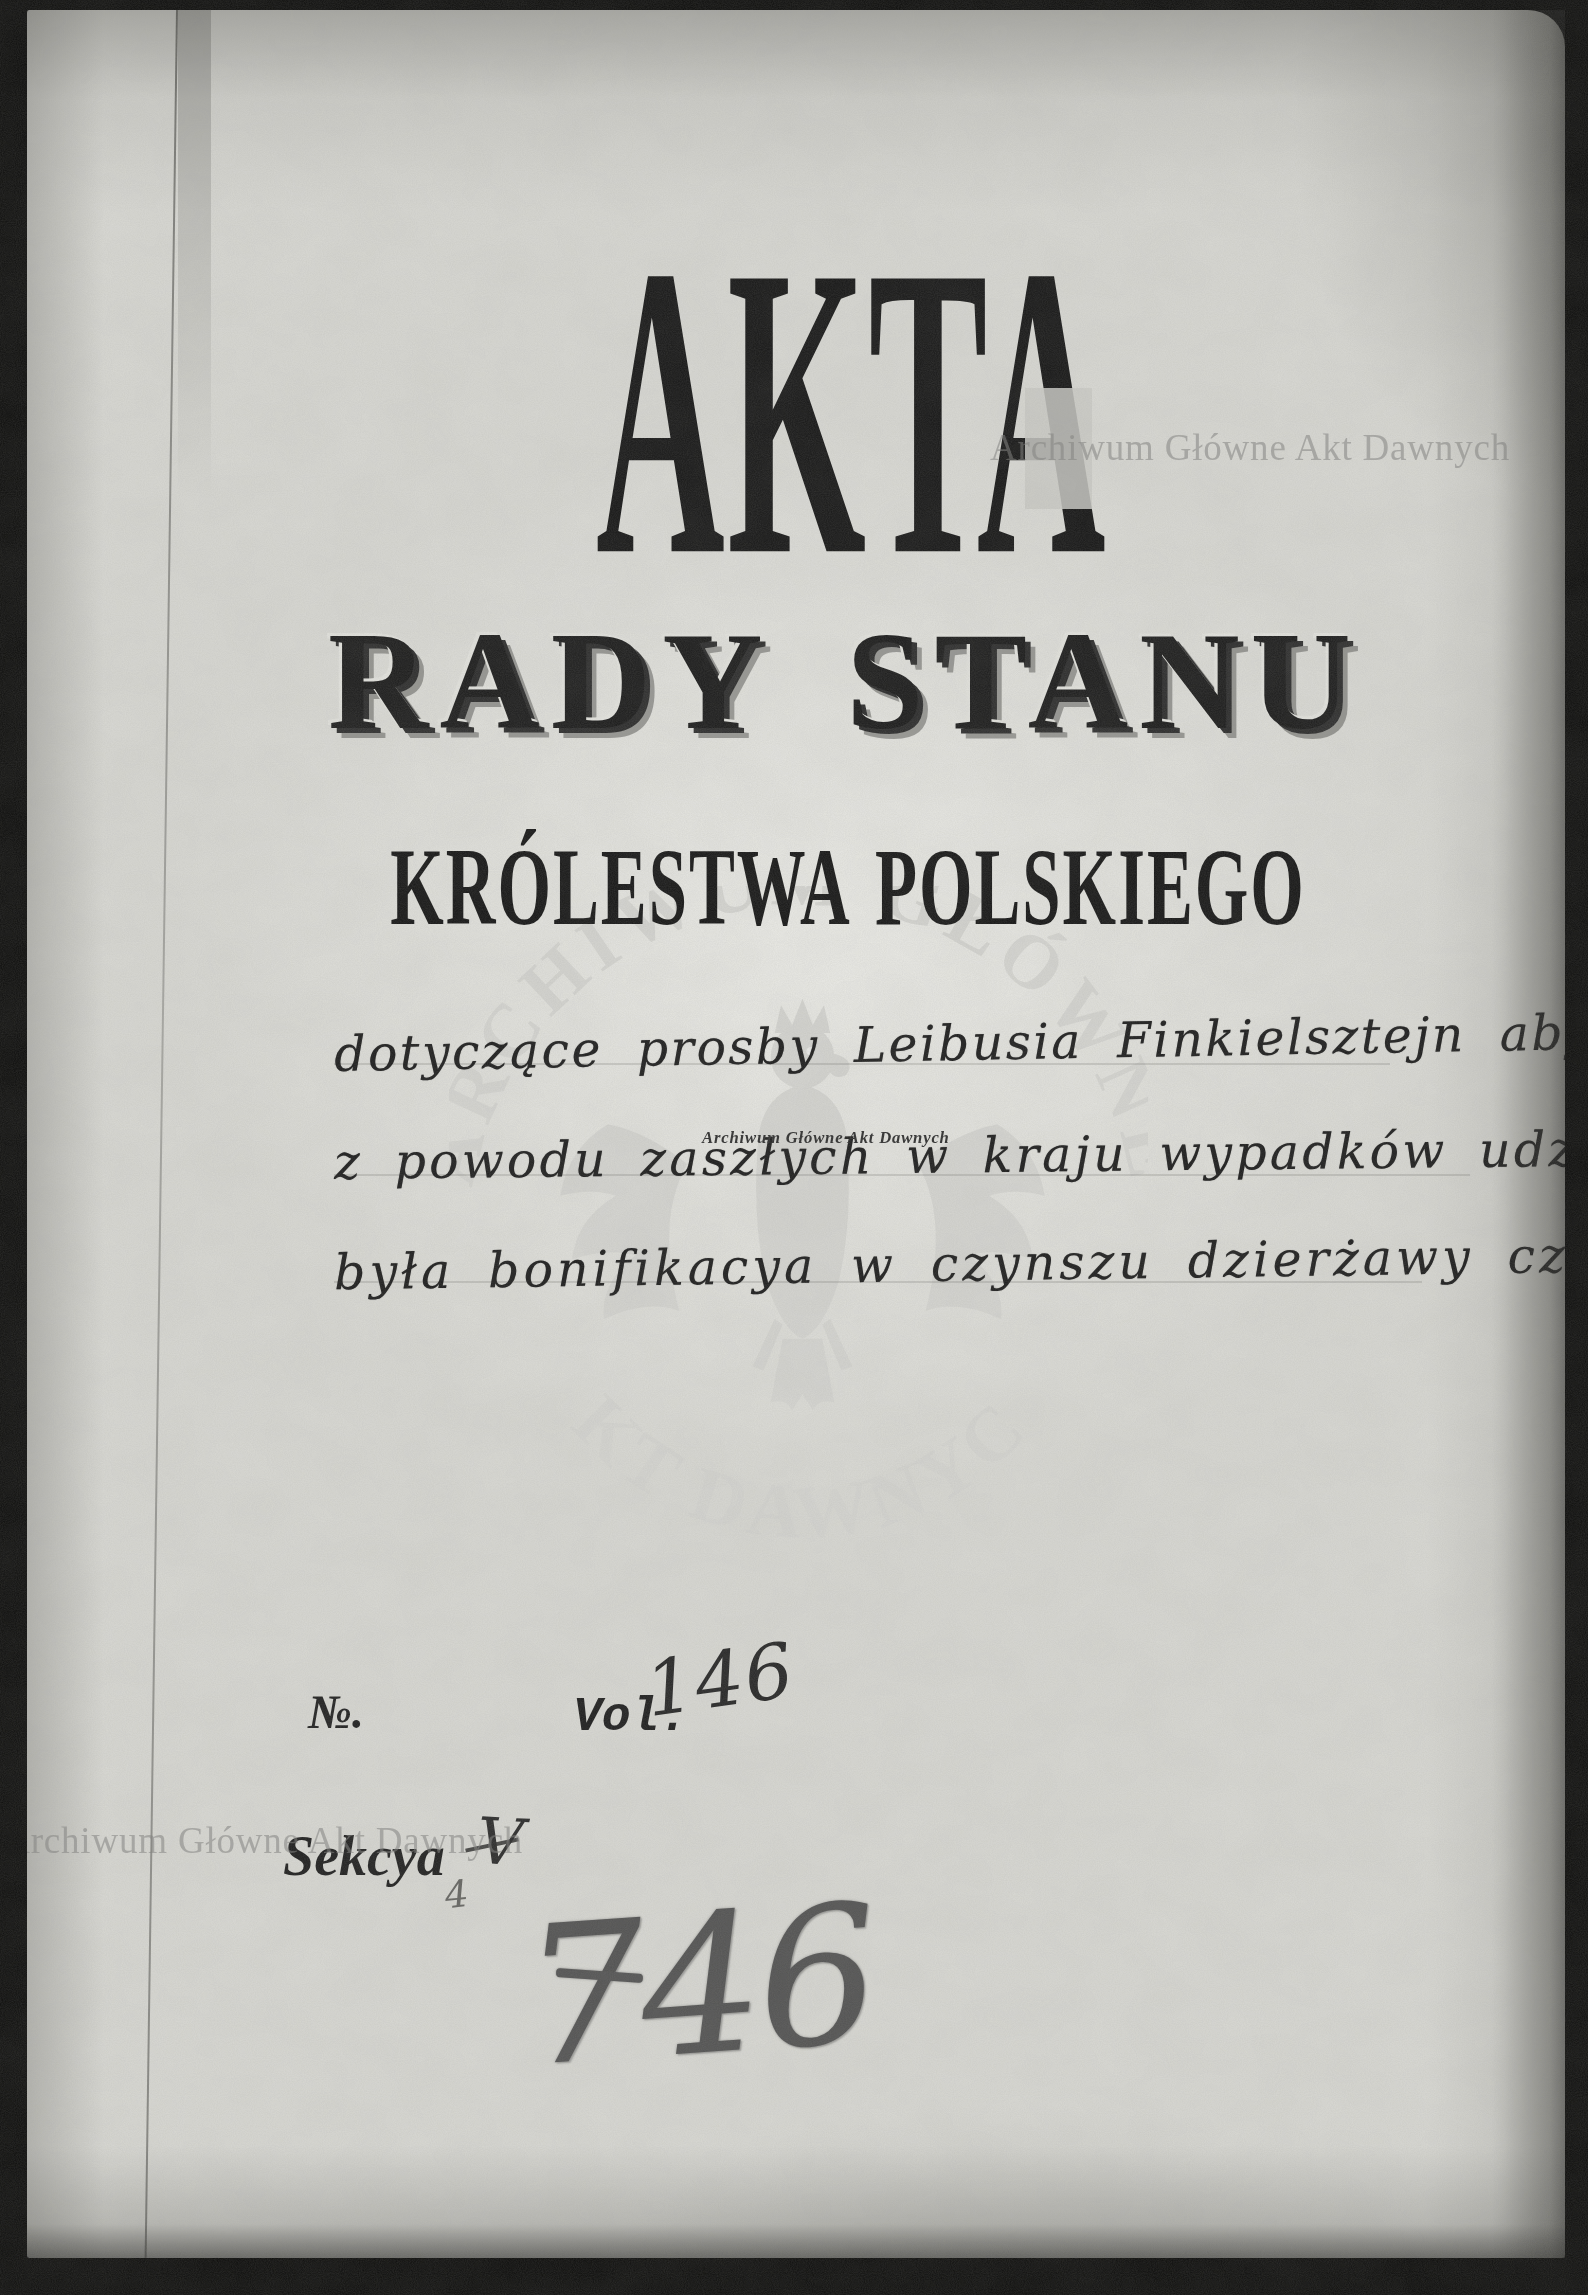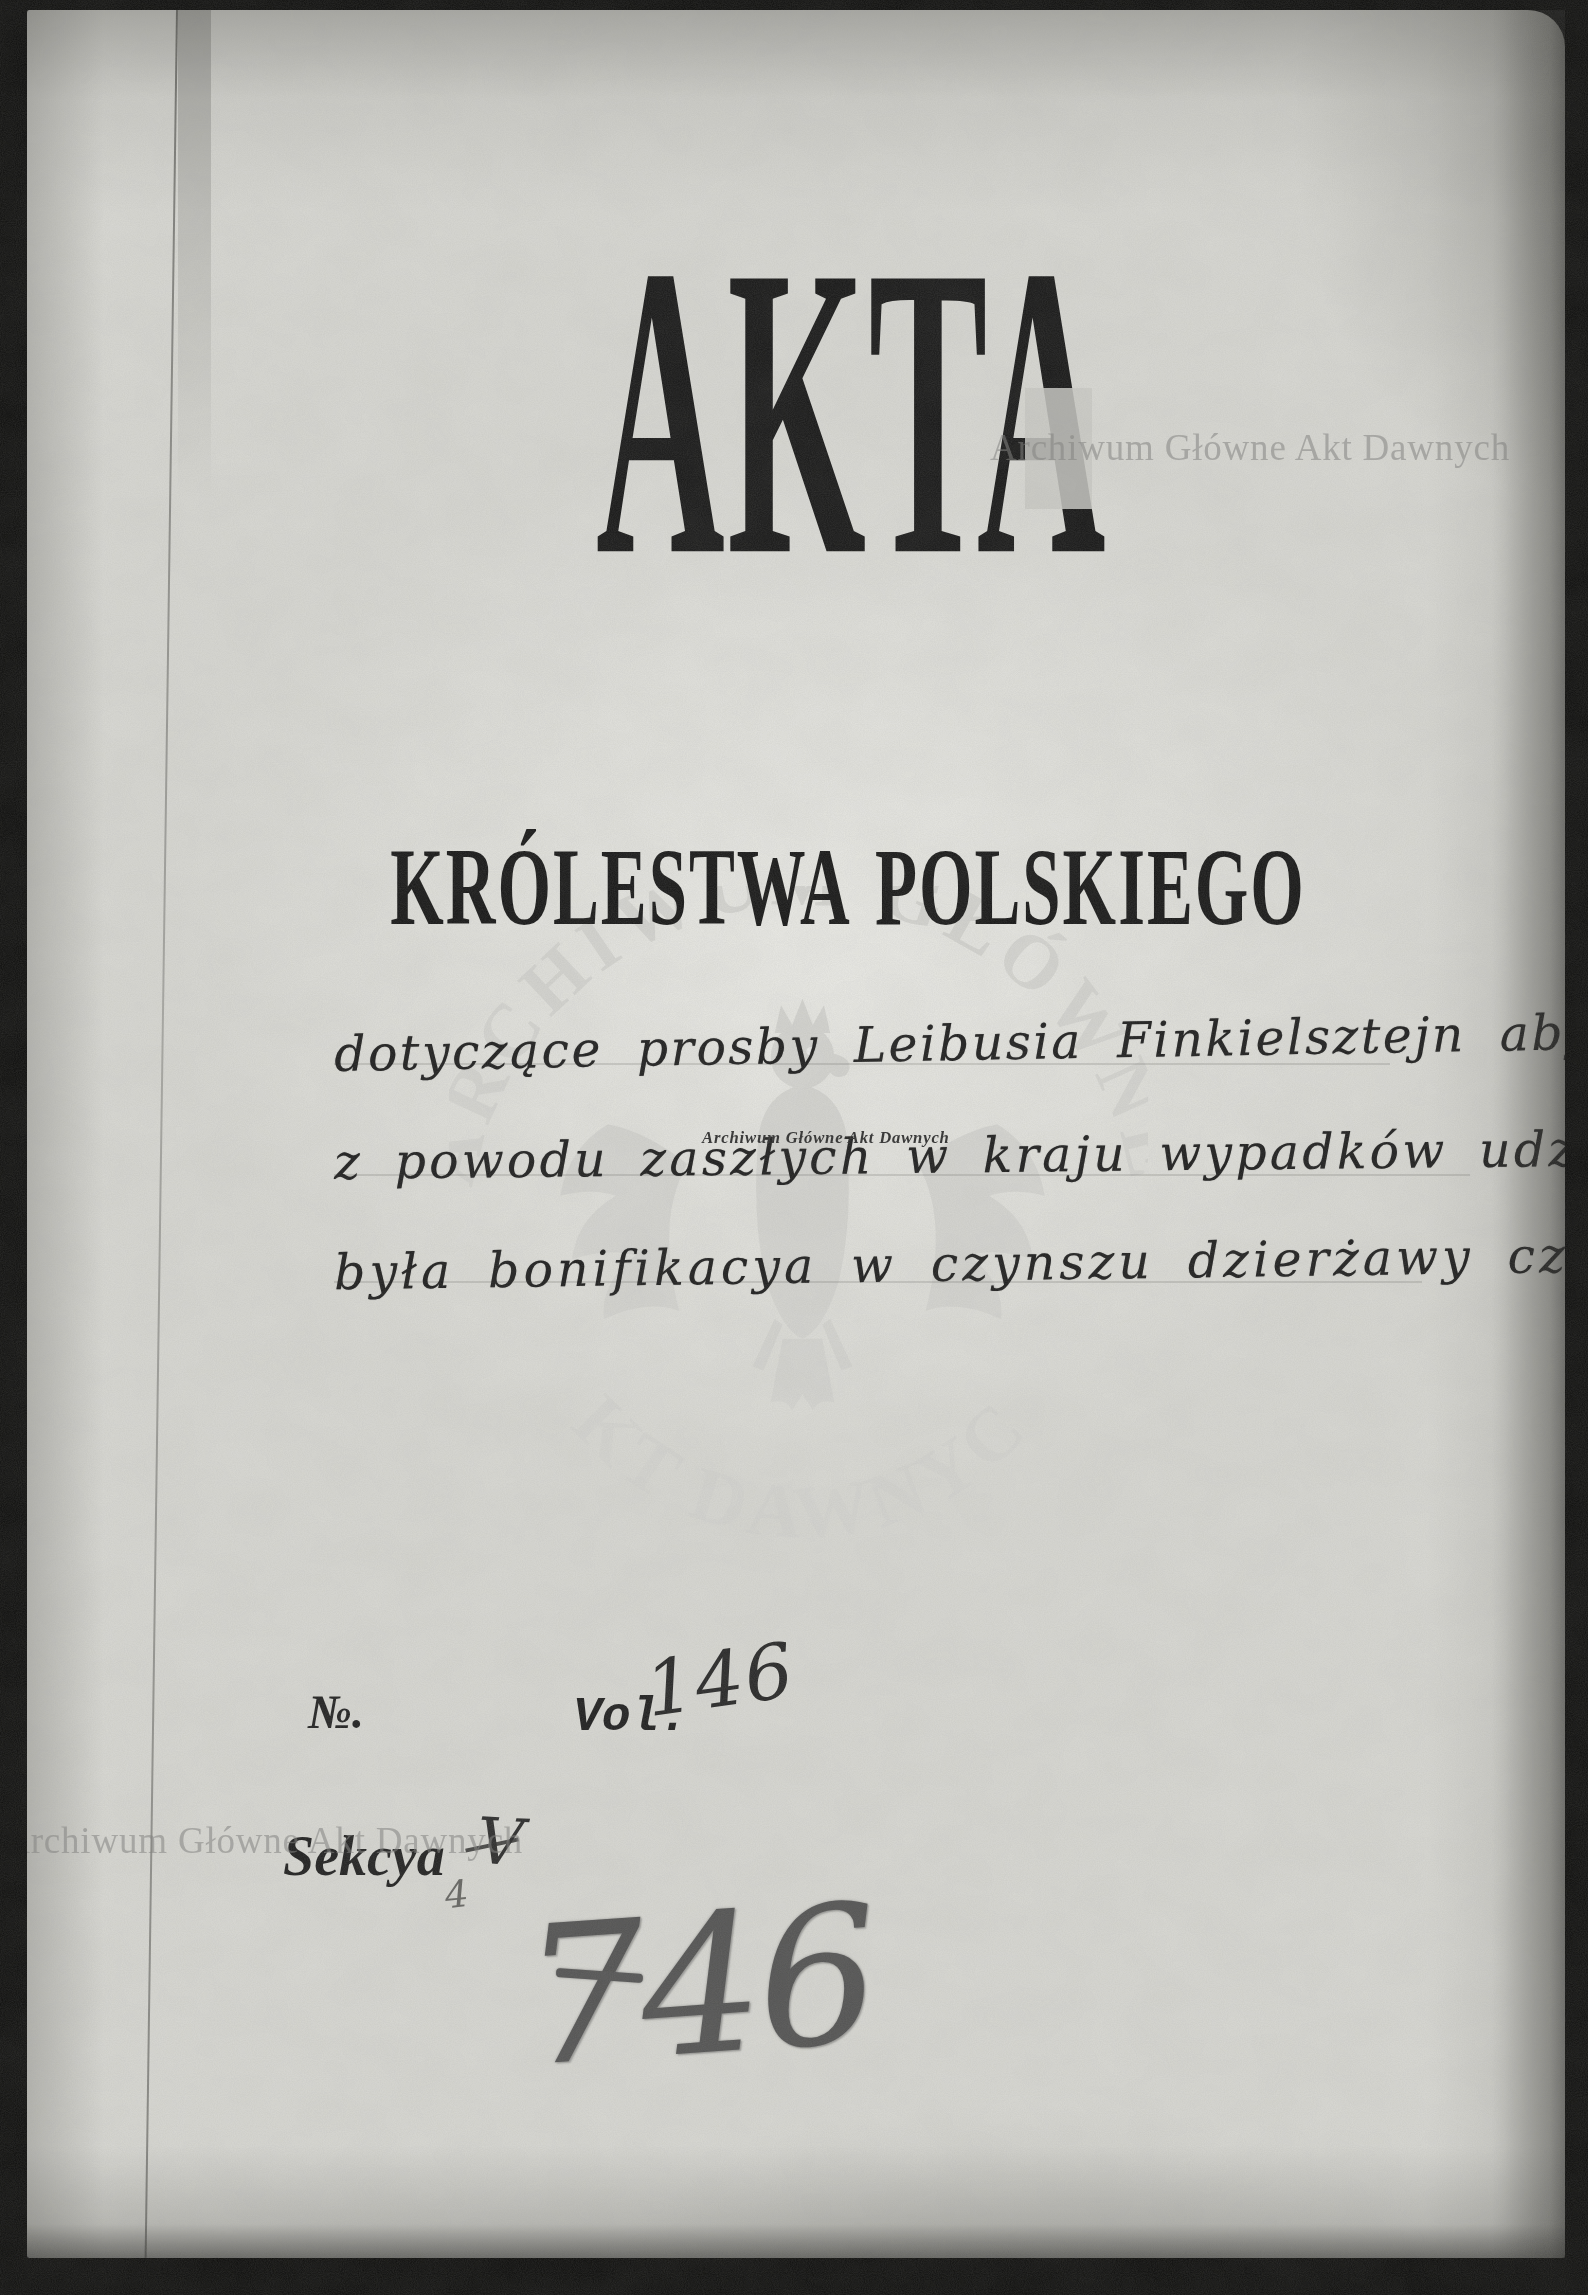--- a/index.html
+++ b/index.html
@@ -109,20 +109,21 @@
         <path d="M 480 210 Q 515 218 500 238 Q 485 245 478 232 Z"></path>
         <circle cx="455" cy="208" r="5" fill="#ececea"></circle>
         <path d="M 420 570 L 405 650 Q 425 645 432 660 L 445 640 L 458 660 Q 465 645 485 650 L 470 570 Z"></path>
         <path d="M 410 545 L 382 605 L 396 610 L 420 552 Z"></path>
         <path d="M 480 545 L 508 605 L 494 610 L 470 552 Z"></path>
       </g>
     </g>
   </svg>
 
   <div class="title">AKTA</div>
+  <div class="sub1">RADY STANU</div>
   <div class="sub2">KRÓLESTWA POLSKIEGO</div>
 
   <div class="guideline" style="left:334px;top:1063px;width:1056px;"></div>
   <div class="guideline" style="left:334px;top:1174px;width:1136px;"></div>
   <div class="guideline" style="left:334px;top:1281px;width:1088px;"></div>
 
   <div class="hand hl1">dotyczące prosby Leibusia Finkielsztejn aby</div>
   <div class="hand hl2">z powodu zaszłych w kraju wypadków udzieloną mu</div>
   <div class="hand hl3">była bonifikacya w czynszu dzierżawy czopowego</div>
 

